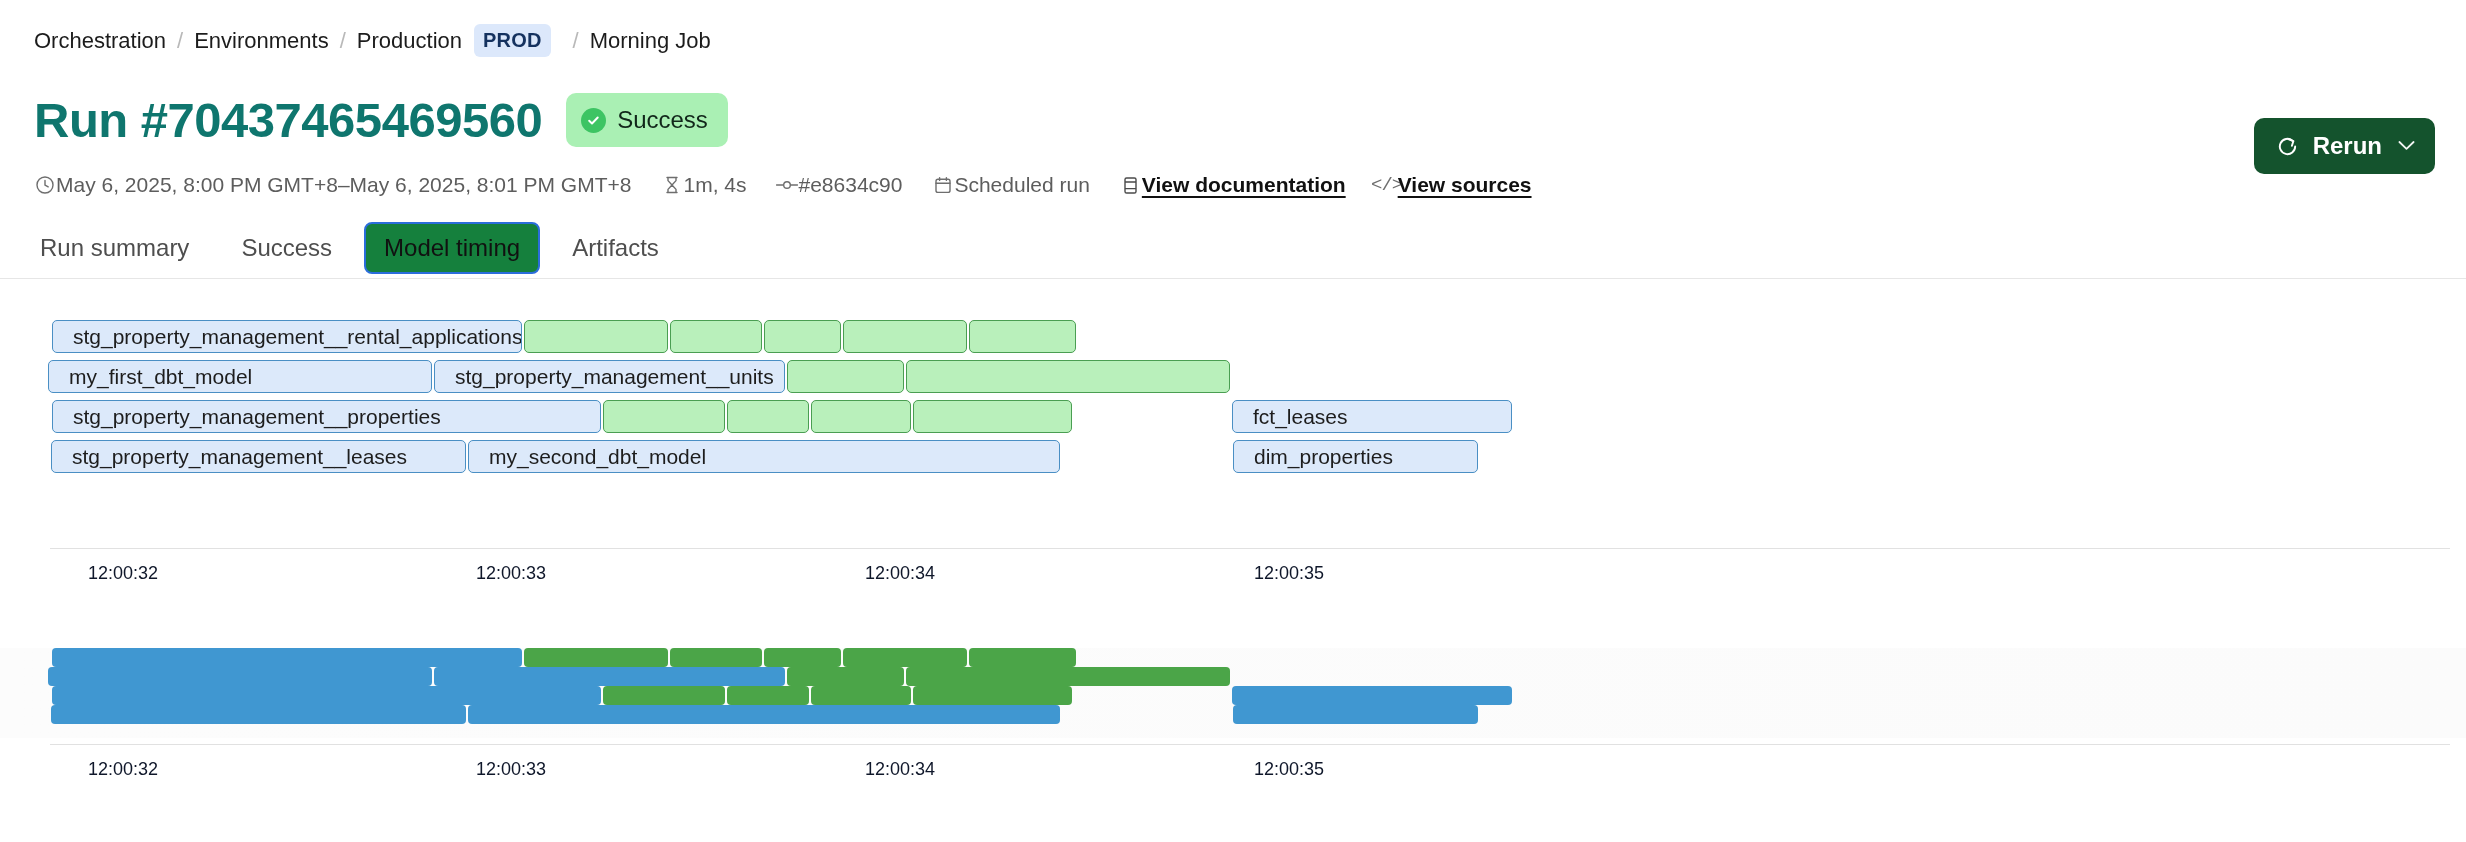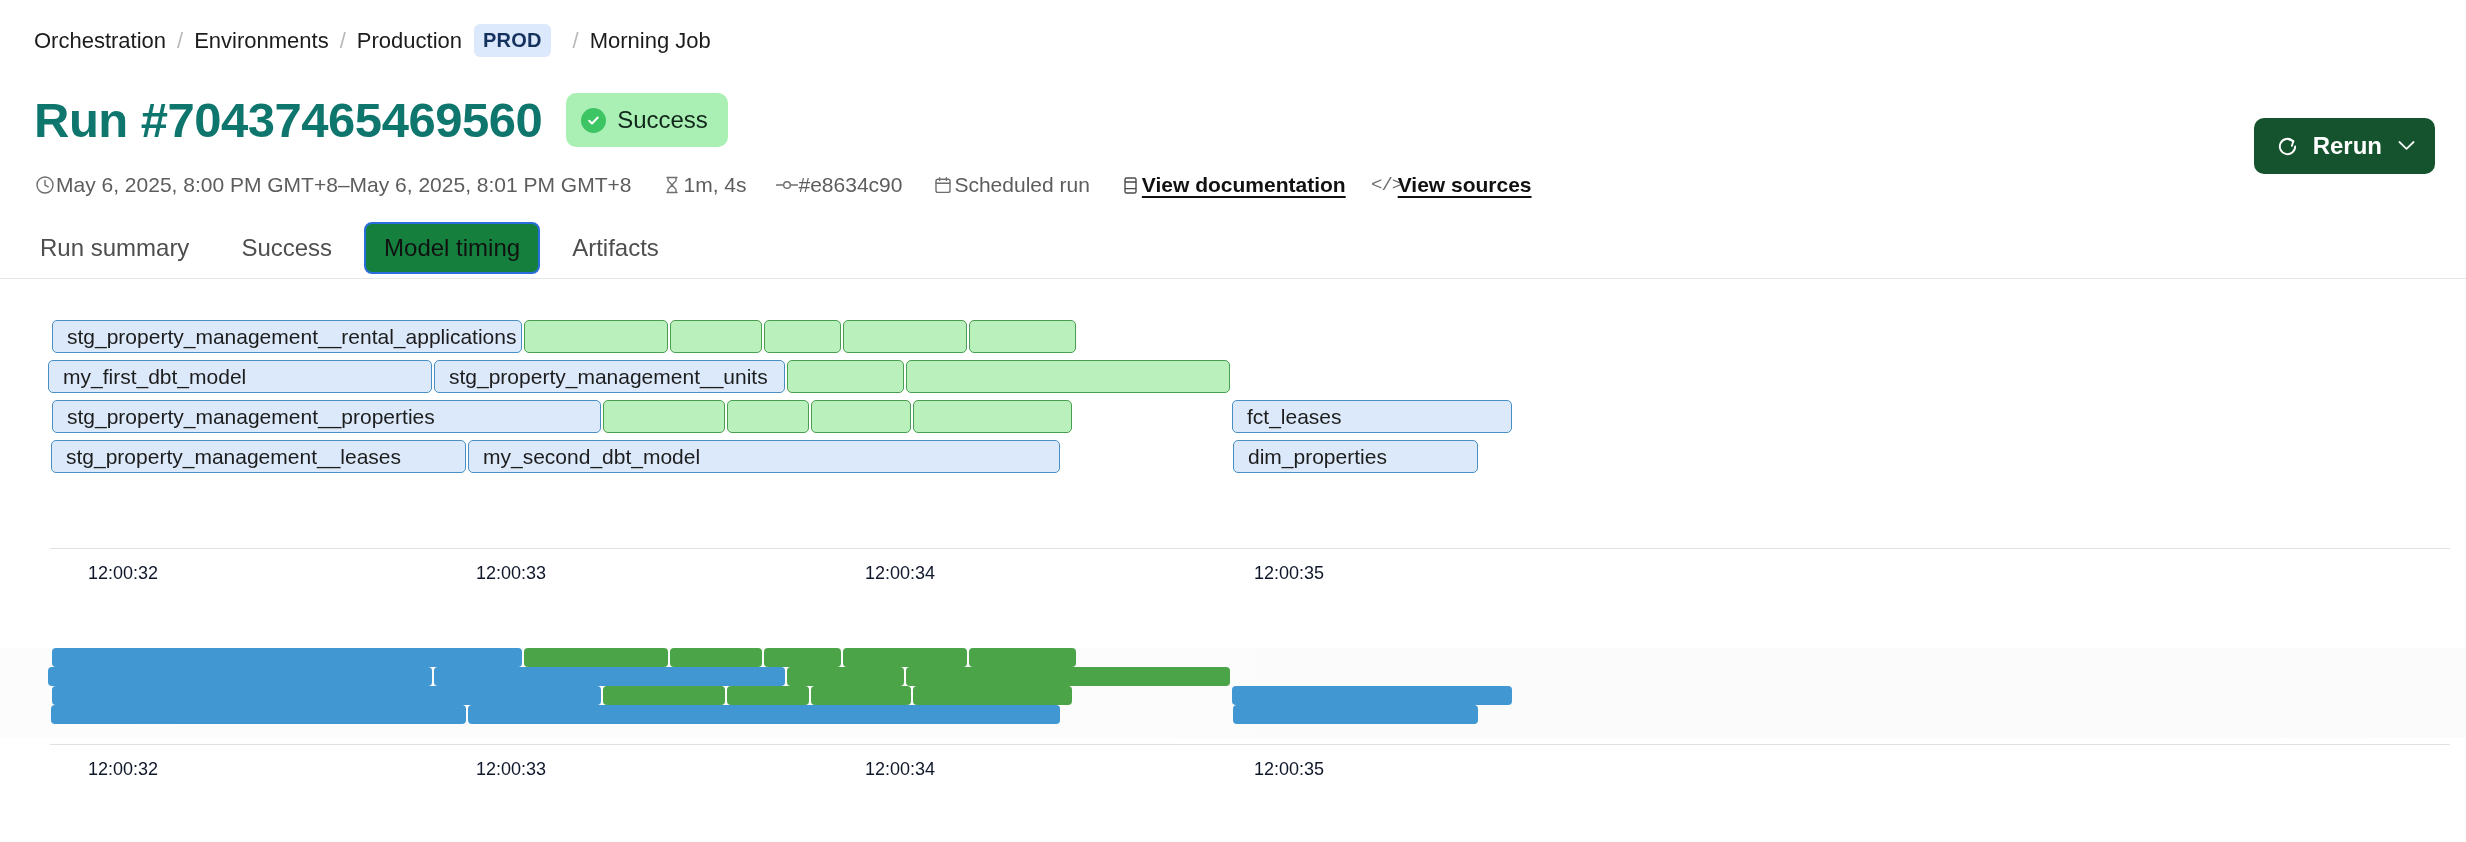--- a/index.html
+++ b/index.html
@@ -151,21 +151,21 @@
     border-radius: 5px;
     display: flex; align-items: center;
     overflow: hidden;
   }
   .bar.blue { background: #dce9fa; border: 1.5px solid #4a8fc4; }
   .bar.green { background: #b9f0bb; border: 1.5px solid #4a9e52; }
   .bar-label {
     font-size: 21px;
     line-height: 24px;
     color: #1d1d1d;
-    padding-left: 14px;
+    padding-left: 20px;
     white-space: nowrap;
     overflow: hidden;
   }
 
   
   .axis {
     position: absolute;
     left: 0;
     width: 2466px;
   }

